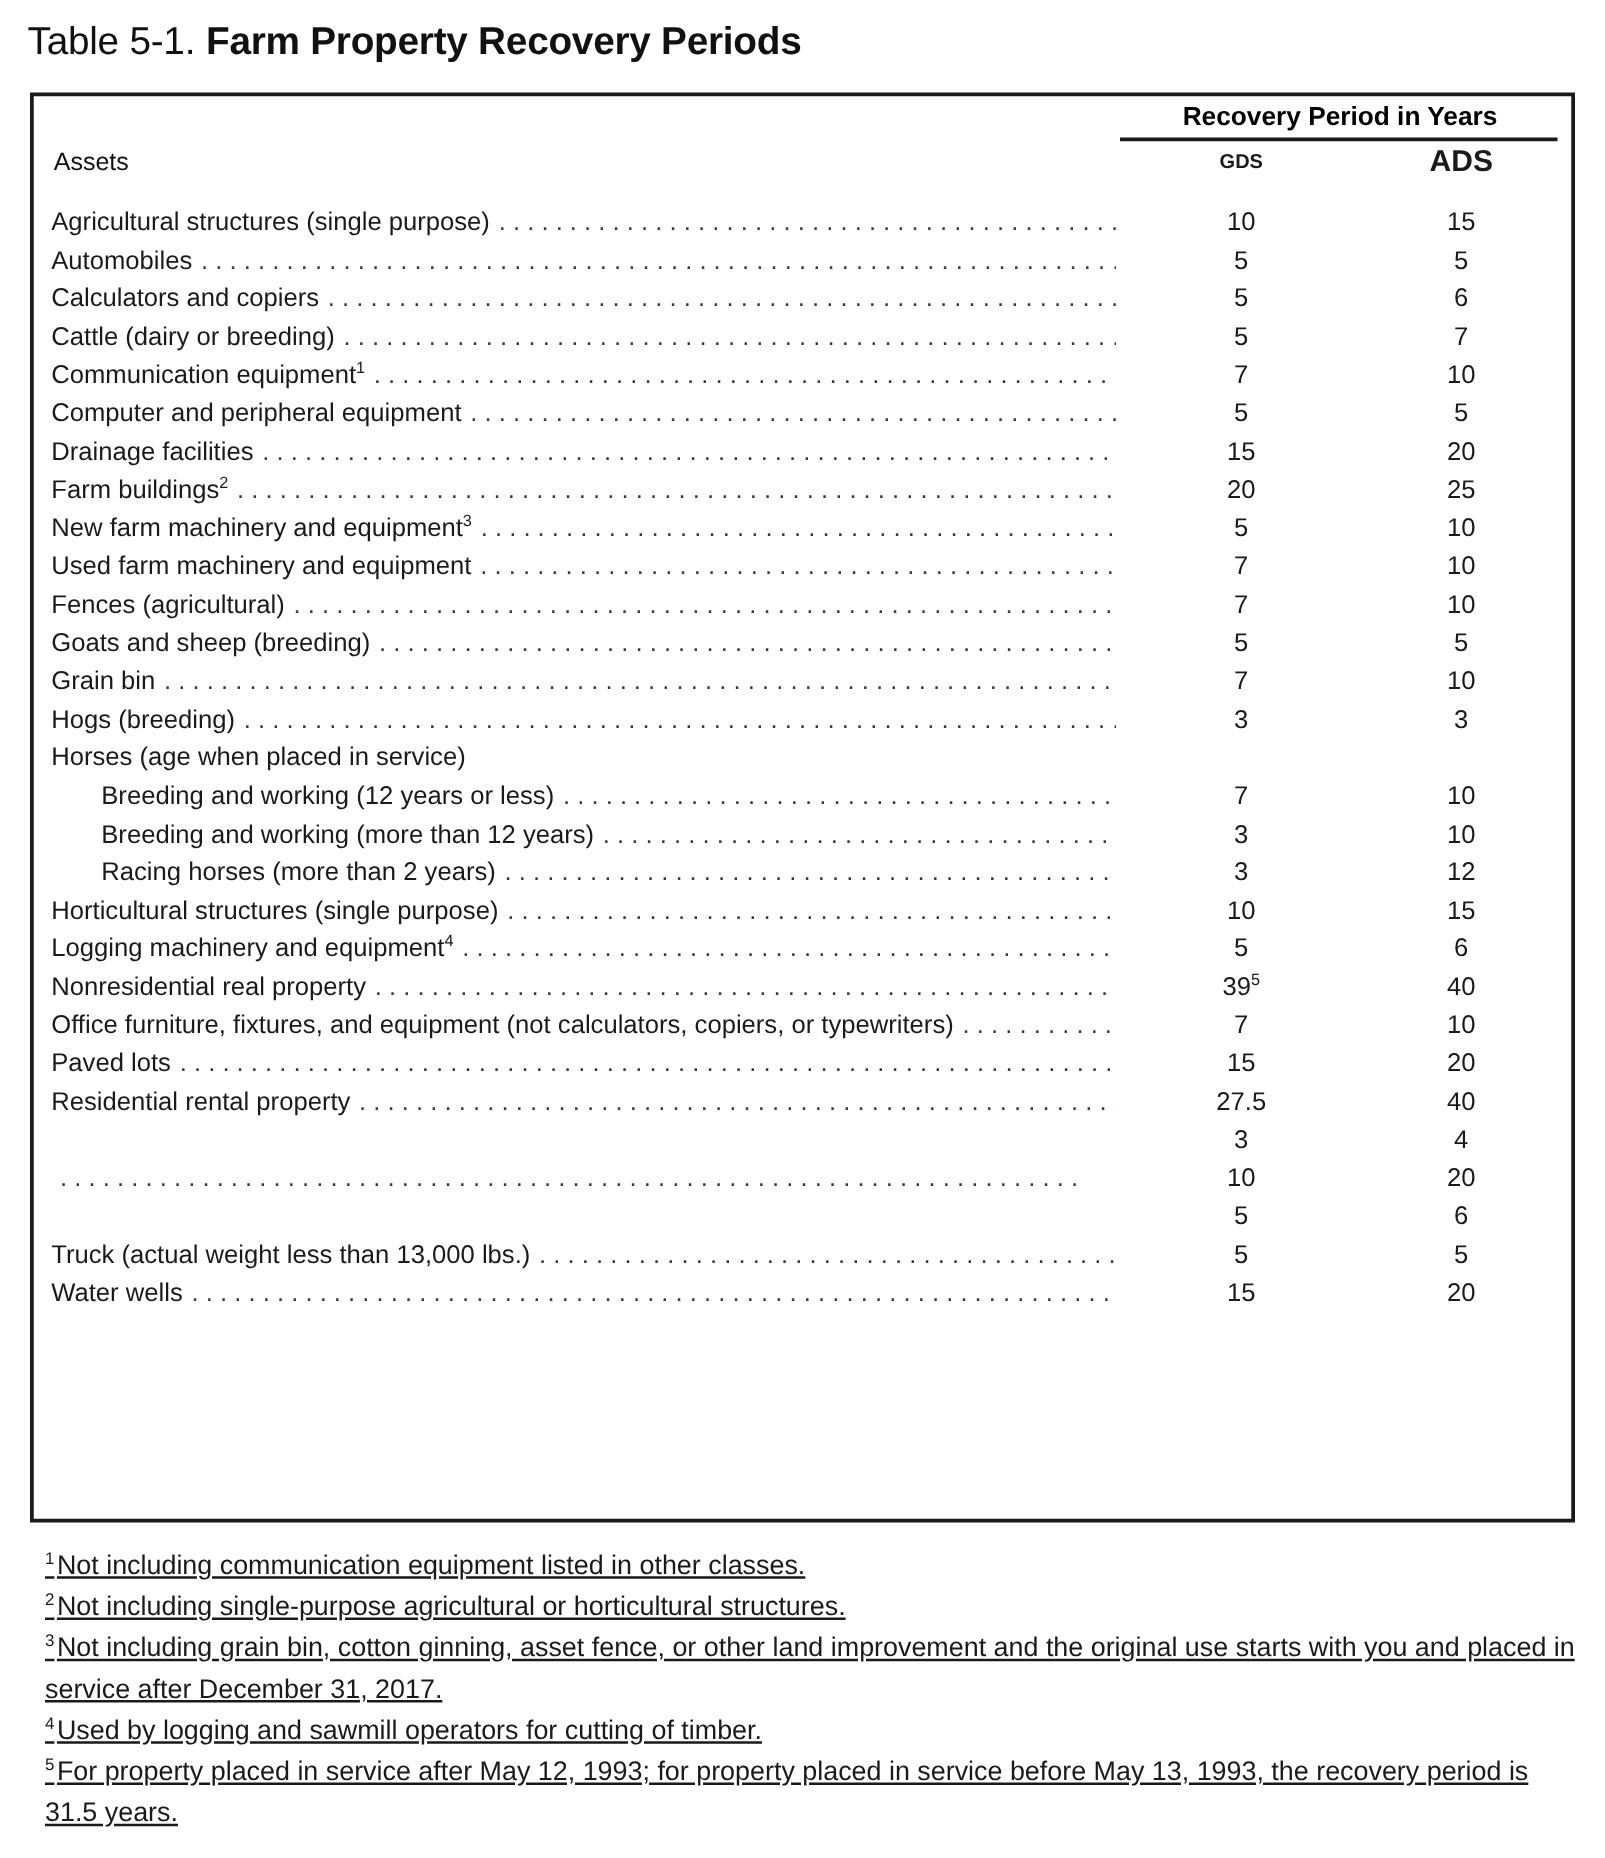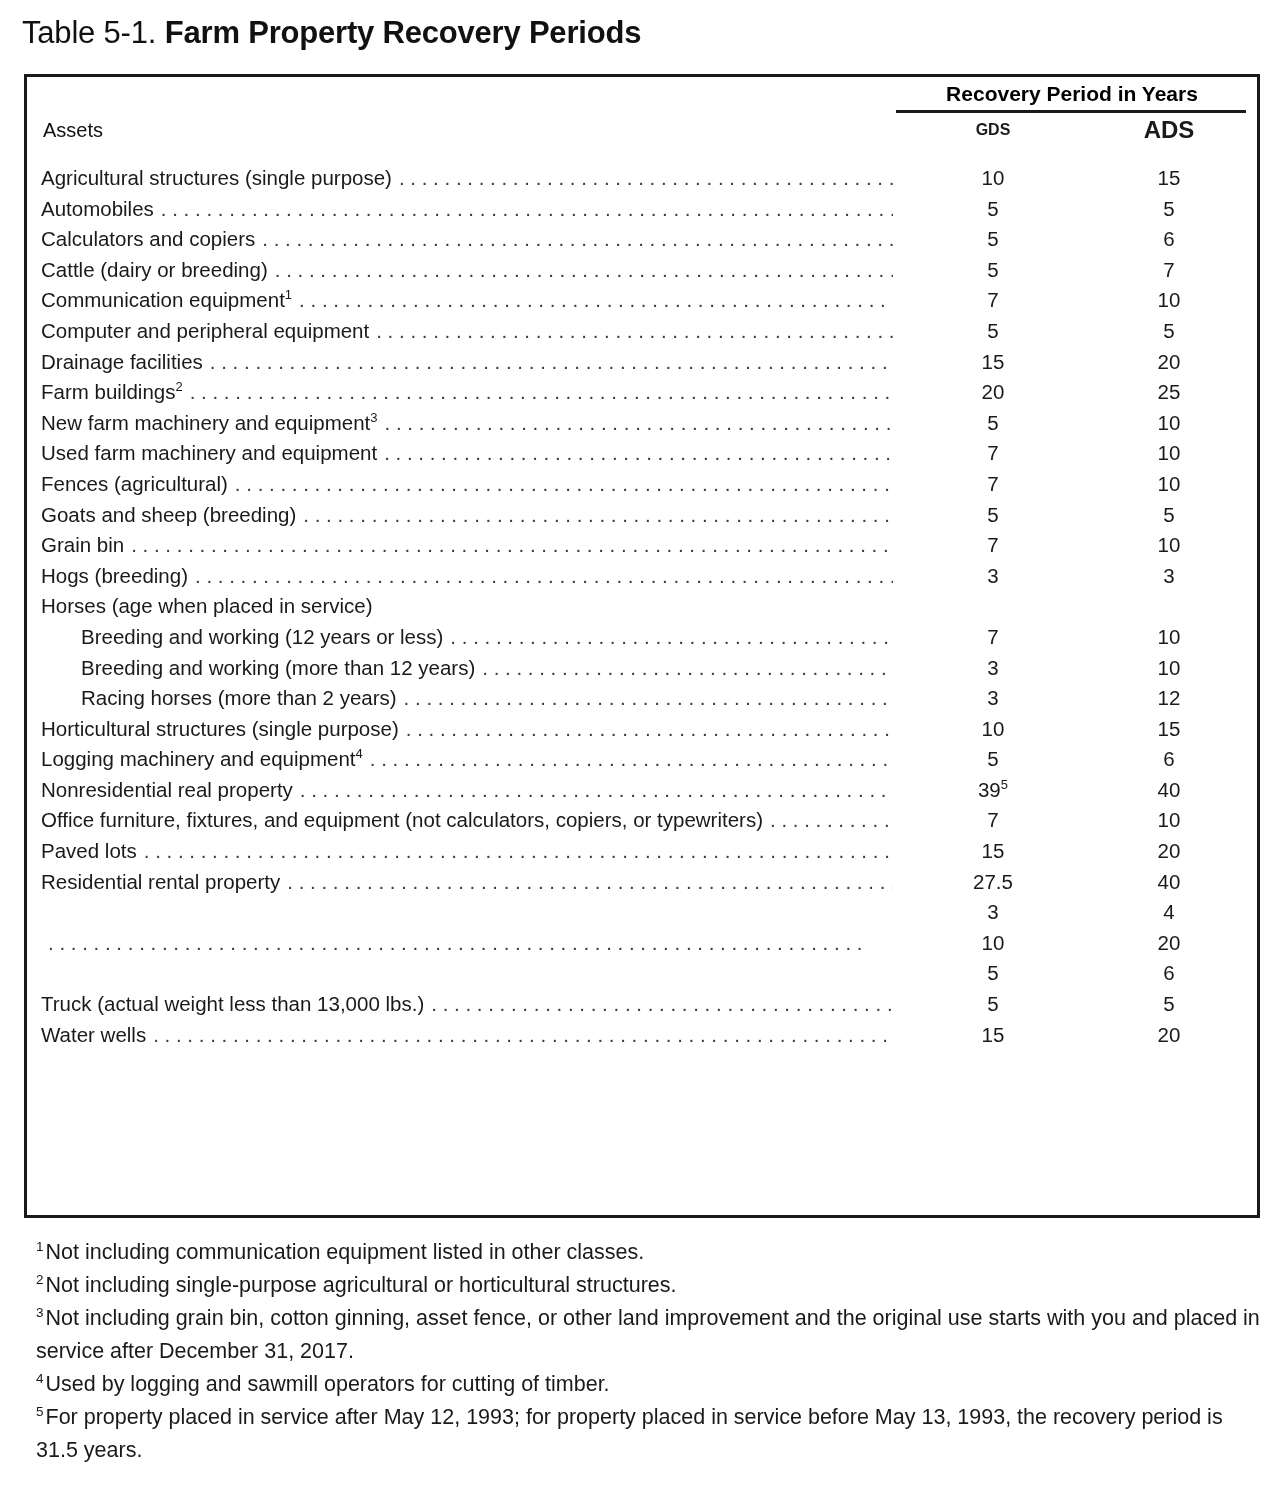--- a/index.html
+++ b/index.html
@@ -185,20 +185,21 @@
     vertical-align: super;
     line-height: 0;
   }
 
   
   .footnotes {
     position: absolute;
     left: 36px;
     top: 1236px;
     width: 1230px;
+    text-decoration: underline;
   }
   .fn {
     font-size: 21.5px;
     line-height: 33px;
     color: #1a1a1a;
     margin: 0;
     text-indent: 0;
   }
   .fn sup {
     font-size: 13.5px;

